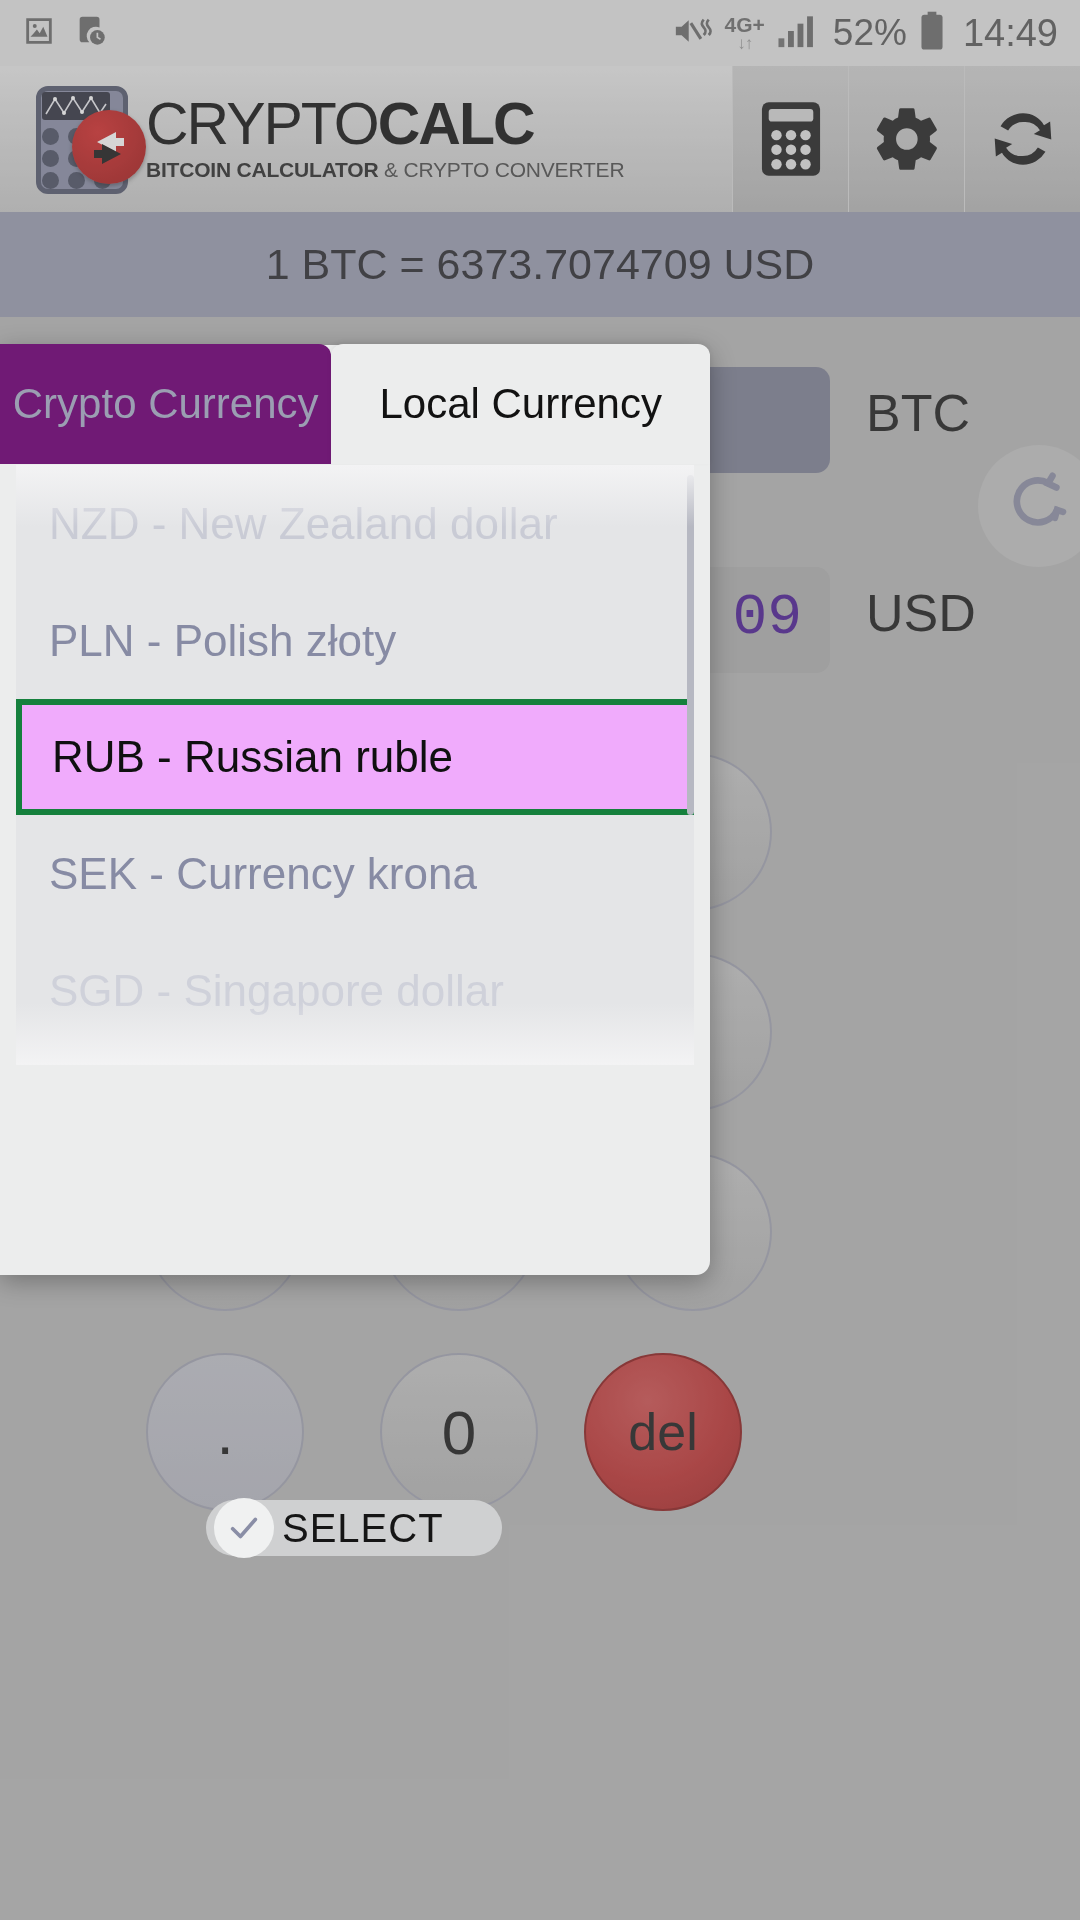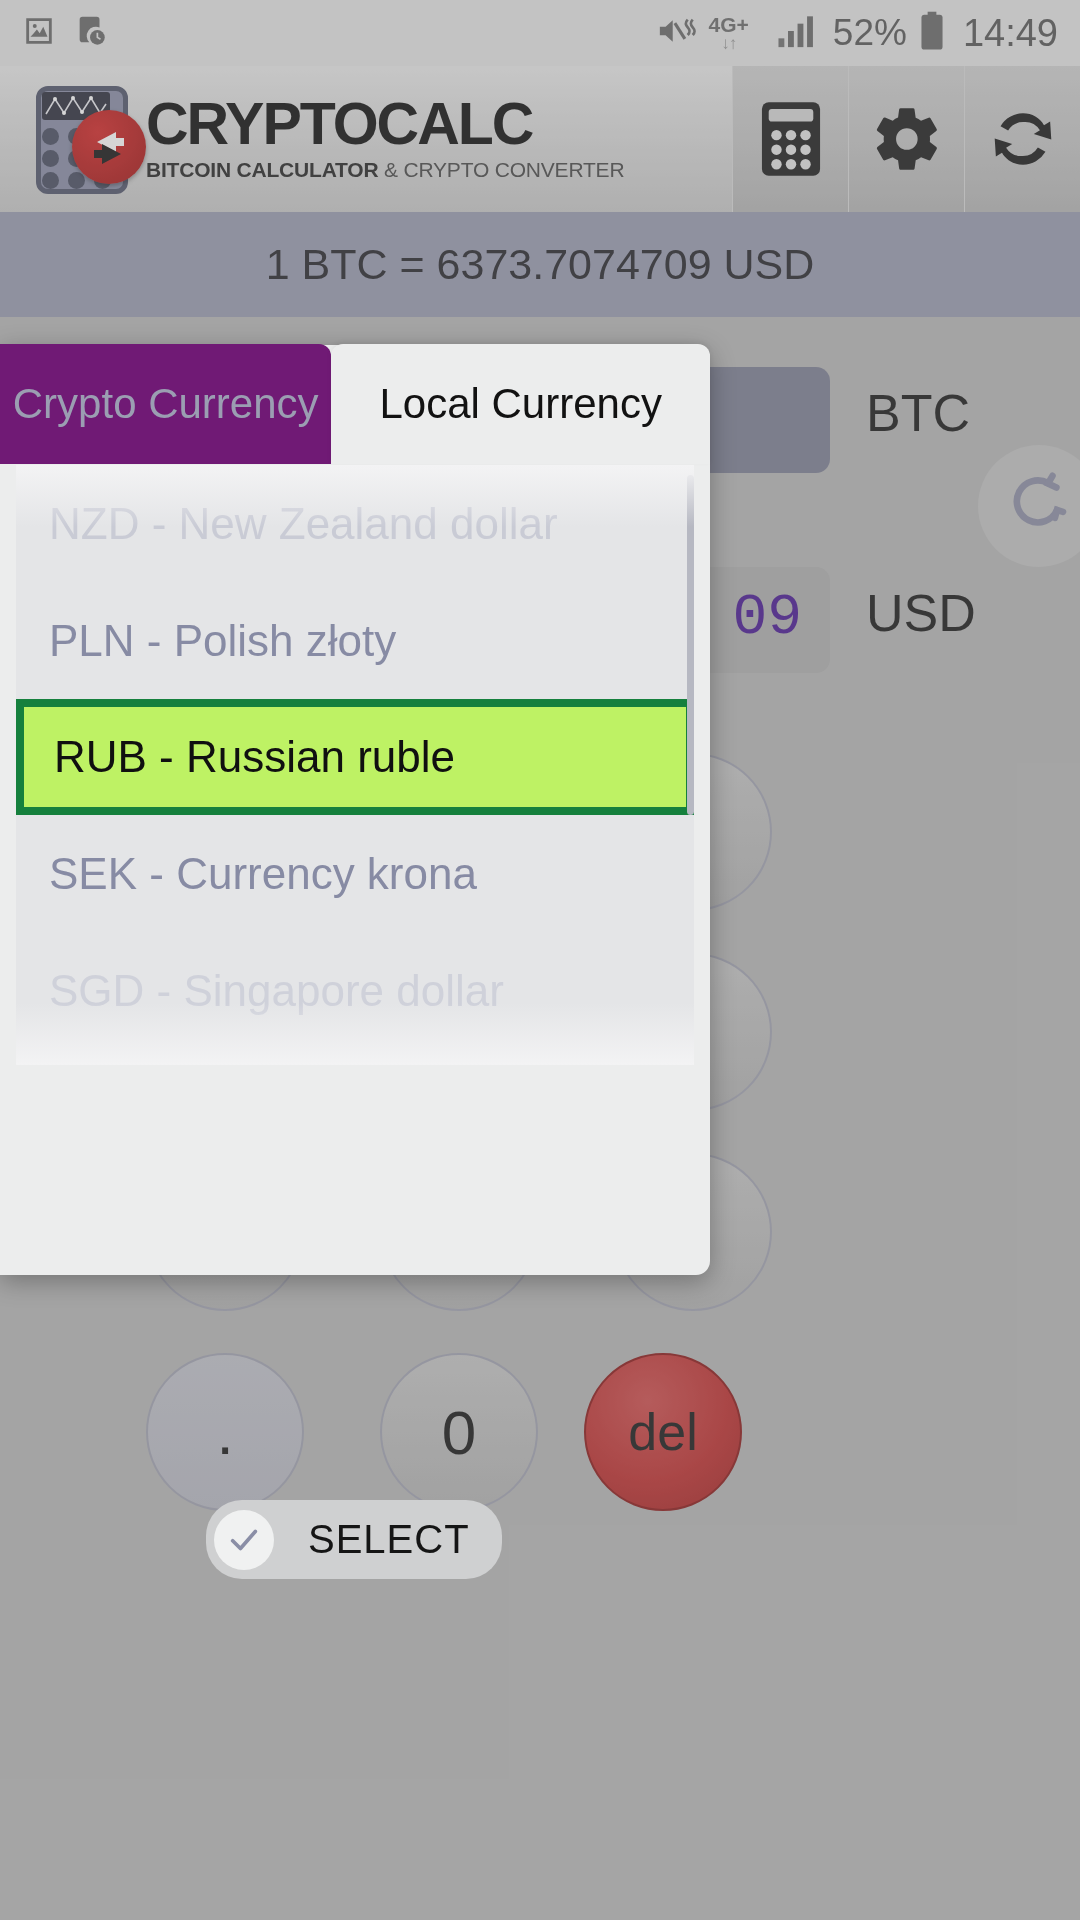--- a/index.html
+++ b/index.html
@@ -26,21 +26,21 @@
     z-index:5;
   }
   #statusbar .left{ display:flex; align-items:center; gap:18px; }
   #statusbar .right{ margin-left:auto; display:flex; align-items:center; gap:12px; }
   .sb-ico{ display:block; }
   .sb-text{
     font-size:37px; color:#5a5a5a; letter-spacing:0px;
     font-family:"Liberation Sans", sans-serif;
   }
   .sb-4g{
-    display:flex; flex-direction:column; align-items:center; line-height:1; margin-right:16px;
+    display:flex; flex-direction:column; align-items:center; line-height:1; margin-right:0;
   }
   .sb-4g .lbl{ font-size:21px; color:#6e6e6e; font-weight:bold; }
   .sb-4g .arrows{ font-size:17px; color:#9a9a9a; letter-spacing:-1px; }
   #clock{ font-size:38px; color:#5a5a5a; margin-left:6px; }
 
   
   #appbar{
     position:absolute; top:66px; left:0; width:1080px; height:146px;
     background:linear-gradient(to bottom,#e9e9e9 0%,#dcdcdc 35%,#c8c8c8 100%);
     display:flex; align-items:stretch;
@@ -68,21 +68,21 @@
     position:absolute; left:42px; top:30px; width:74px; height:74px;
     border-radius:50%;
     background:radial-gradient(circle at 35% 30%, #d42b2b 0%, #b01d1d 75%, #9a1616 100%);
     box-shadow:0 2px 4px rgba(0,0,0,.35);
   }
   #wordmark{ display:flex; flex-direction:column; justify-content:center; margin-left:2px; }
   #wordmark .line1{
     font-size:59px; line-height:0.95; letter-spacing:-2px; color:#141414;
     font-family:"Liberation Sans", sans-serif;
   }
-  #wordmark .line1 .light{ font-weight:700; }
+  #wordmark .line1 .light{ font-weight:400; }
   #wordmark .line1 .bold{ font-weight:bold; }
   #wordmark .line2{
     font-size:21px; color:#2a2a2a; letter-spacing:-0.2px; margin-top:5px;
     font-family:"Liberation Sans", sans-serif;
   }
   #wordmark .line2 .b{ font-weight:bold; }
   #wordmark .line2 .g{ color:#4b4b4b; }
 
   .tbbtn{
     width:116px; height:146px; flex:none;
@@ -191,45 +191,45 @@
     overflow:hidden;
   }
   .citem{
     height:117px; display:flex; align-items:center; padding-left:33px;
     font-size:44px; color:#878ba4;
     font-family:"Liberation Sans", sans-serif;
     white-space:nowrap;
   }
   .citem.selected{
     color:#101010;
-    background:#bef264;
-    border:8px solid #15803d;
+    background:#f0abfc;
+    border:6px solid #15803d;
     padding-left:30px;
     height:116px;
   }
   .citem.faded-top{ color:#c9cbd5; }
   .citem.faded-bot{ color:#cfd1da; }
   #fadeTop{
     position:absolute; left:16px; top:120px; width:678px; height:62px;
     background:linear-gradient(to bottom,#f3f3f4 0%, rgba(243,243,244,0) 100%);
     pointer-events:none;
   }
   #fadeBot{
     position:absolute; left:16px; top:658px; width:678px; height:62px;
     background:linear-gradient(to top,#f3f3f4 0%, rgba(243,243,244,0) 100%);
     pointer-events:none;
   }
   #scrollthumb{
     position:absolute; right:0px; top:10px; width:7px; height:340px;
     background:#b6b8c2; border-radius:4px;
   }
   #selectrow{
-    position:absolute; left:206px; top:1155px; width:296px; height:79px;
+    position:absolute; left:206px; top:1155px; width:296px; height:56px;
     background:#cfd0d1; border-radius:36px;
-    display:flex; align-items:center; padding-left:8px; gap:34px;
+    display:flex; align-items:center; padding-left:8px; gap:8px;
   }
   #checkcircle{
     width:60px; height:60px; border-radius:50%;
     background:#f0f1f1; display:flex; align-items:center; justify-content:center;
     flex:none;
   }
   #selectlabel{
     font-size:40px; color:#151515; letter-spacing:1px;
     font-family:"Liberation Sans", sans-serif;
   }

